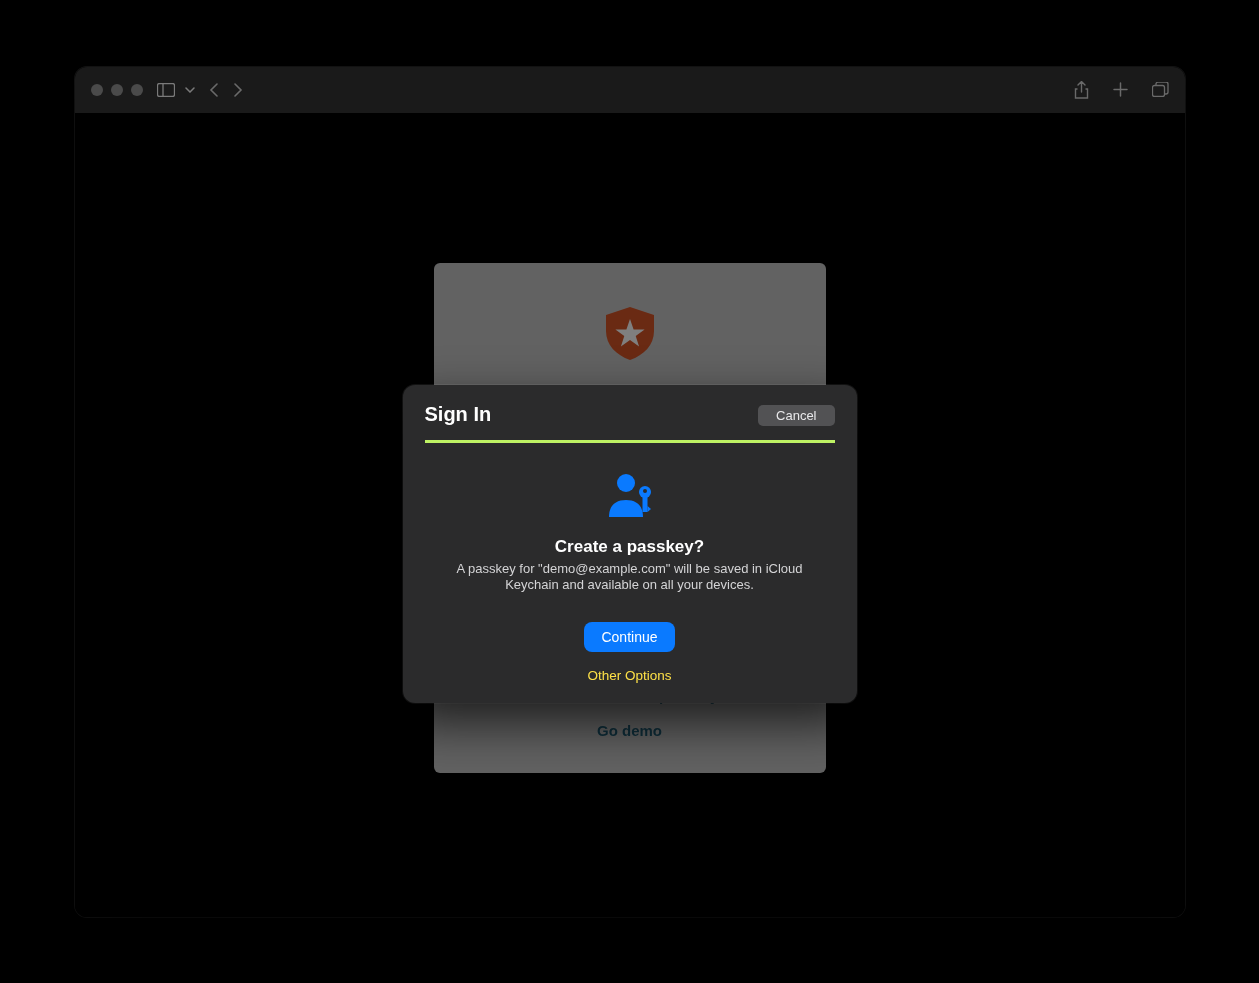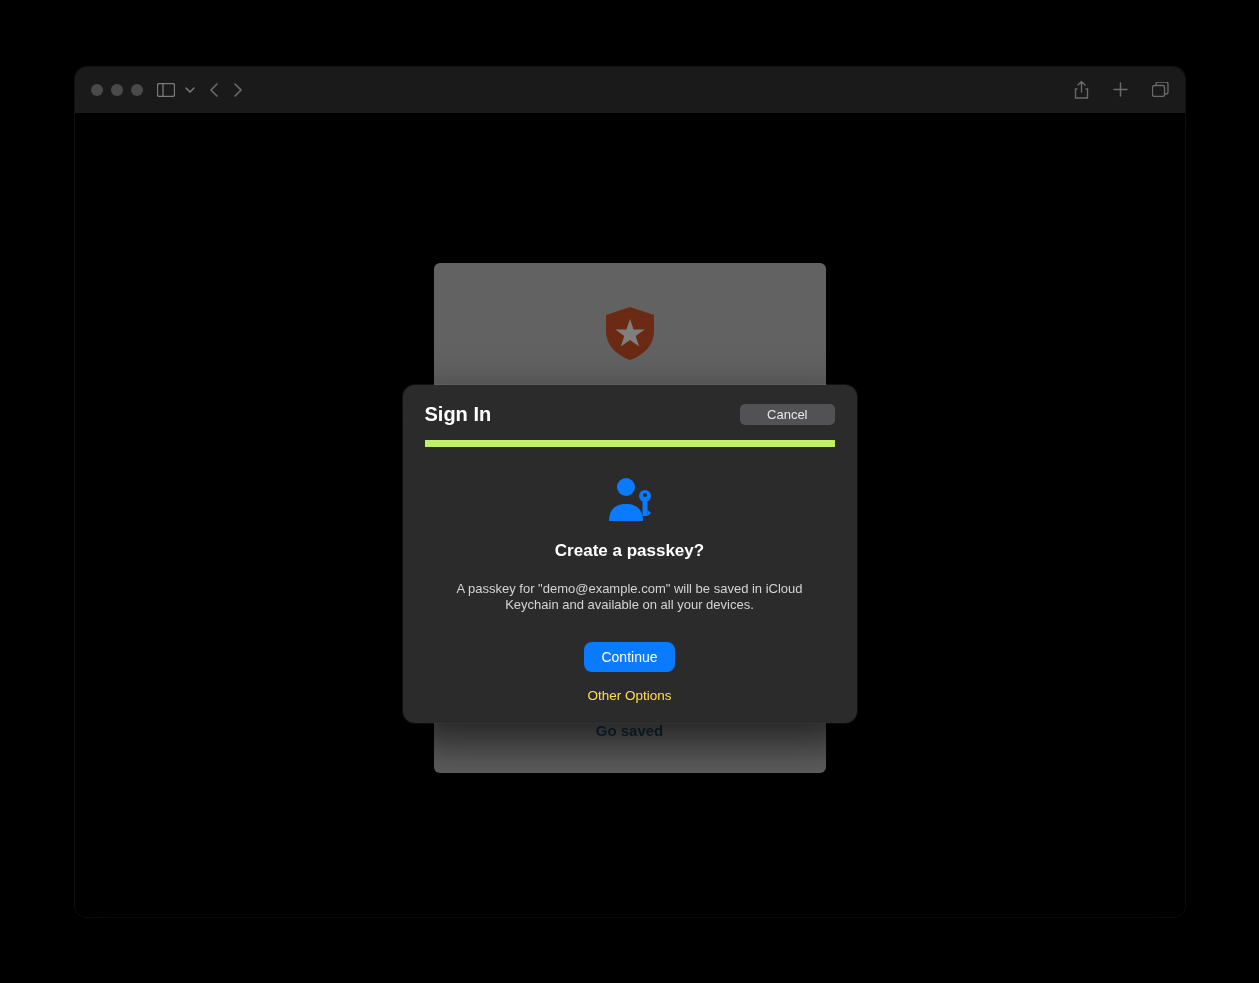--- a/index.html
+++ b/index.html
@@ -86,44 +86,44 @@
   transform: translateX(-50%);
   width: 454px;
   background: #2b2b2c;
   border-radius: 12px;
   box-shadow: 0 20px 50px rgba(0,0,0,0.7), 0 0 0 1px rgba(255,255,255,0.08);
   padding: 18px 22px 20px;
   color: #fff;
 }
 .dialog-head {
   display: flex;
-  align-items: center;
+  align-items: flex-end;
   justify-content: space-between;
   padding-bottom: 14px;
-  border-bottom: 7px solid #bef264;
+  border-bottom: 3px solid #bef264;
   gap: 22px;
 }
 .dialog-title { font-size: 20px; font-weight: 700; }
 .cancel-btn {
   background: #525254;
   color: #e8e8ea;
   border: none;
   border-radius: 5px;
-  padding: 3px 27px;
+  padding: 3px 18px;
   font-size: 13px;
   cursor: pointer;
 }
 .dialog-body {
   display: flex;
   flex-direction: column;
   align-items: center;
   padding-top: 28px;
 }
 .passkey-icon { margin-bottom: 14px; }
-.dialog-heading { font-size: 17px; font-weight: 700; margin-bottom: 20px; }
+.dialog-heading { font-size: 17px; font-weight: 700; margin-bottom: 4px; }
 .dialog-desc {
   font-size: 13px;
   color: #d4d4d6;
   text-align: center;
   line-height: 1.3;
   padding: 0 30px;
   margin-bottom: 28px;
 }
 .continue-btn {
   background: #0a7aff;
@@ -204,21 +204,21 @@
 
     <div class="page-card">
       <div class="shield-logo">
         <svg width="60" height="60" viewBox="0 0 60 60">
           <path d="M30 4 L54 12 V28 C54 42 44 52 30 57 C16 52 6 42 6 28 V12 Z" fill="#d55427"></path>
           <path d="M30 16 L33.6 26.5 L44.6 26.5 L35.7 33 L39.1 43.5 L30 37 L20.9 43.5 L24.3 33 L15.4 26.5 L26.4 26.5 Z" fill="#ffffff"></path>
         </svg>
       </div>
       <button class="page-btn-primary">Create a passkey</button>
       <div class="page-link">Continue without passkeys</div>
-      <div class="page-link">Go saved</div>
+      <div class="page-link">Go demo</div>
     </div>
 
     <div class="dim-overlay"></div>
 
     <div class="dialog">
       <div class="dialog-head">
         <div class="dialog-title">Sign In</div>
         <button class="cancel-btn">Cancel</button>
       </div>
       <div class="dialog-body">

